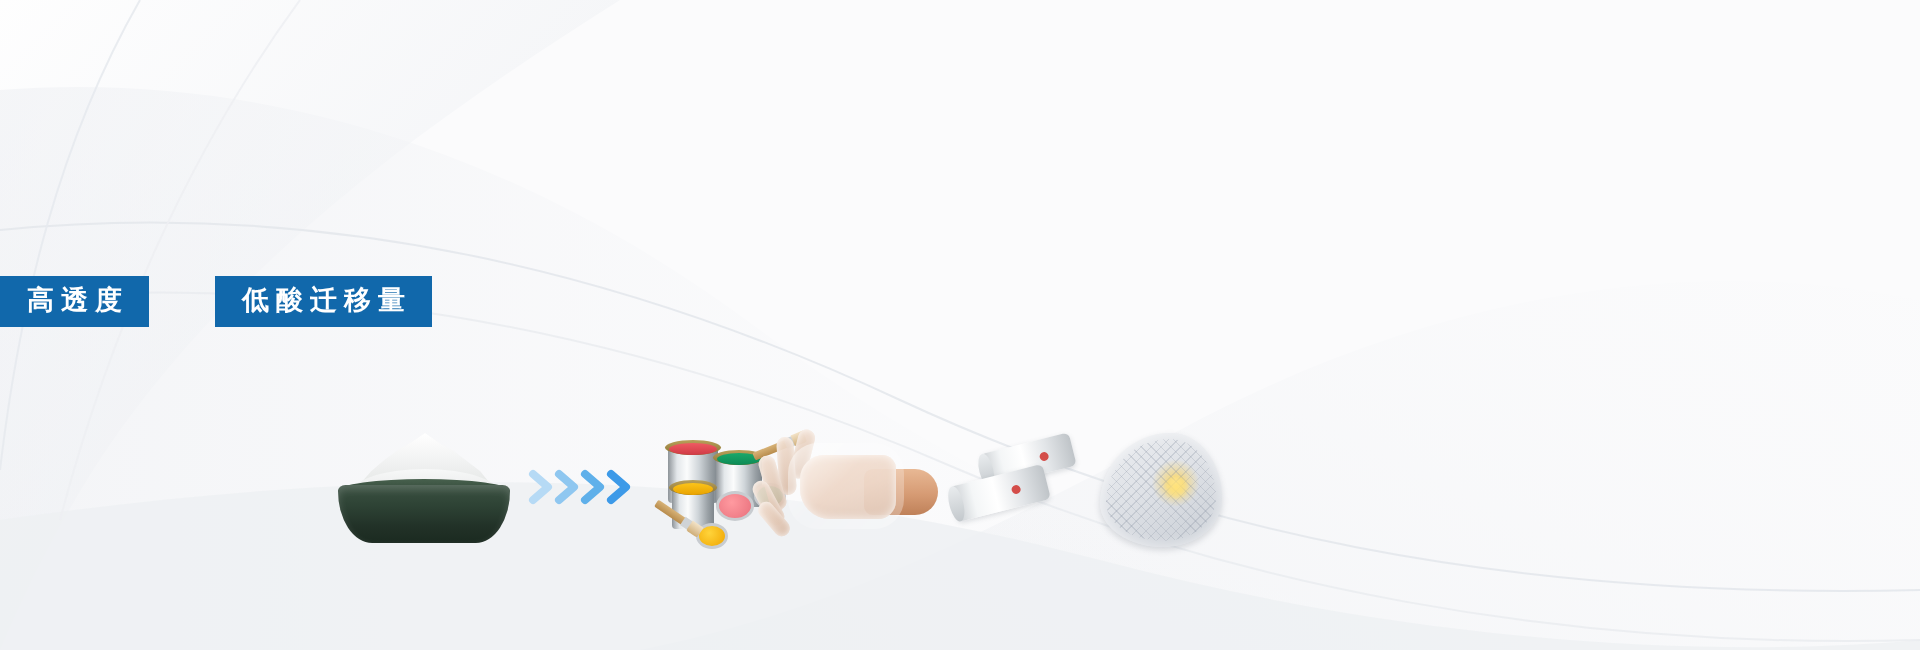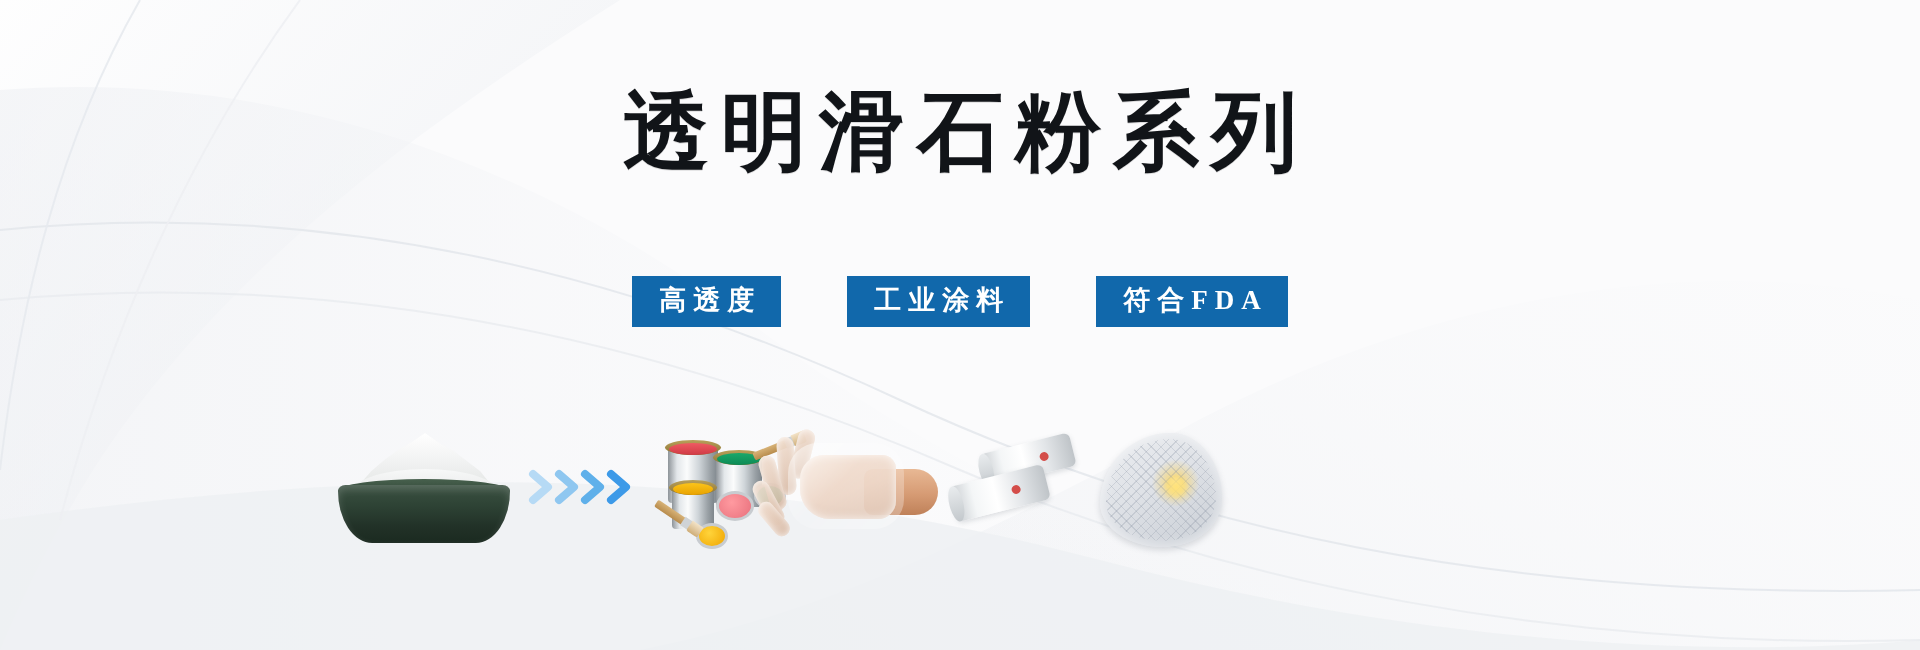--- a/index.html
+++ b/index.html
@@ -28,21 +28,21 @@
     letter-spacing:12px;
     color:#111418;
     text-indent:12px;
     line-height:1.08;
     text-shadow:0 1px 0 rgba(0,0,0,0.12);
   }
 
   
   .badges {
     position:absolute; left:0; right:0; top:276px;
-    display:flex; justify-content:center; align-items:center;
+    display:flex; align-items:center;
     gap:66px;
   }
   .badge {
     background:#1168ab;
     color:#ffffff;
     font-family:"Liberation Serif", serif;
     font-size:27px;
     font-weight:700;
     letter-spacing:7px;
     text-indent:7px;
@@ -213,26 +213,24 @@
     <path d="M0,0 L620,0 C430,120 250,250 120,430 C70,500 30,580 0,650 Z" fill="url(#sw1)" opacity="0.75"></path>
     <path d="M0,90 C260,70 520,150 760,330 C980,495 1250,610 1540,650 L0,650 Z" fill="url(#sw2)" opacity="0.55"></path>
     <path d="M1920,0 L1920,300 C1680,250 1420,300 1180,430 C1000,525 840,610 640,650 L1920,650 Z" fill="url(#sw3)" opacity="0.5"></path>
     <path d="M0,520 C420,460 760,470 1100,560 C1400,640 1700,660 1920,640 L1920,650 L0,650 Z" fill="#eef0f3" opacity="0.8"></path>
     <path d="M0,230 C300,200 600,260 900,400 C1180,530 1500,600 1920,590" fill="none" stroke="#e3e6eb" stroke-width="2" opacity="0.85"></path>
     <path d="M0,300 C320,270 640,330 960,470 C1230,585 1560,650 1920,640" fill="none" stroke="#e9ebef" stroke-width="2" opacity="0.8"></path>
     <path d="M140,0 C60,140 20,300 0,470" fill="none" stroke="#e7eaee" stroke-width="2" opacity="0.9"></path>
     <path d="M300,0 C190,150 110,330 60,520" fill="none" stroke="#edeff2" stroke-width="2" opacity="0.85"></path>
   </svg>
 
-  <div class="title">透明滑石粉系列</div>
 
   <div class="badges">
     <div class="badge">高透度</div>
-    <div class="badge">工业涂料</div>
-    <div class="badge">符合FDA</div>
+    <div class="badge">低酸迁移量</div>
   </div>
 
 
   <div class="strip">
 
     <div class="item bowl">
       <div class="heap"></div>
       <div class="heap2"></div>
       <div class="rim"></div>
       <div class="body"></div>

